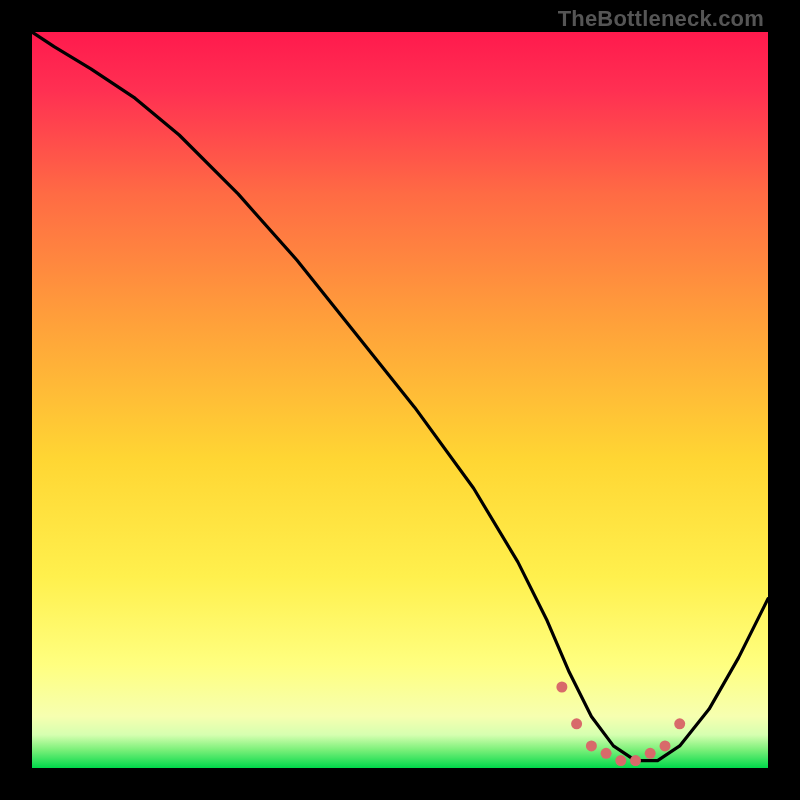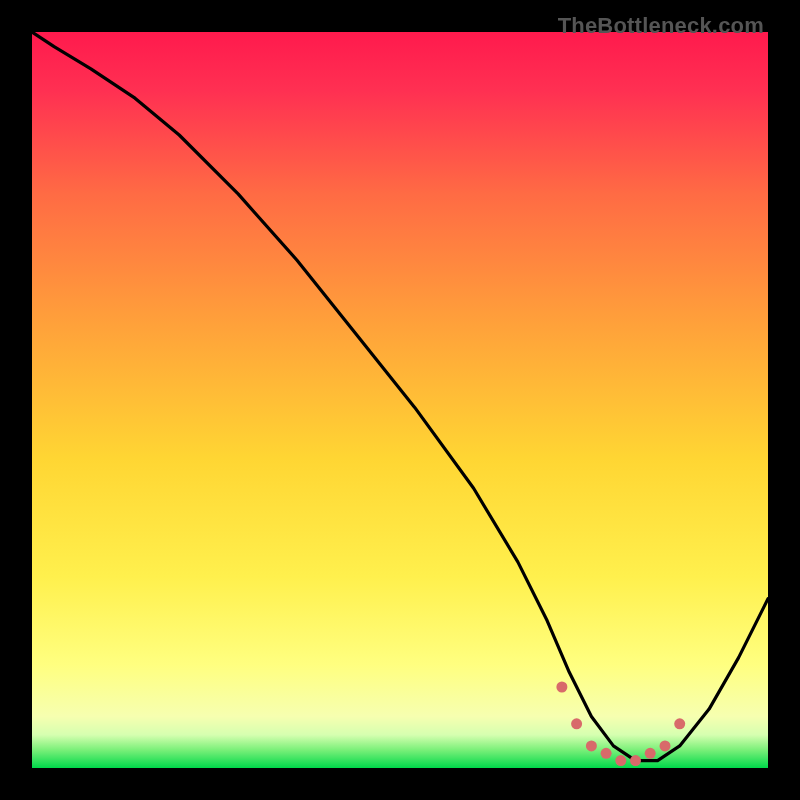--- a/index.html
+++ b/index.html
@@ -13,21 +13,21 @@
   .frame {
     position: absolute;
     left: 32px;
     top: 32px;
     width: 736px;
     height: 736px;
     background: #000;
   }
   .watermark {
     position: absolute;
-    top: 13px;
+    top: 6px;
     right: 36px;
     font-family: Arial, Helvetica, sans-serif;
     font-size: 22px;
     font-weight: 600;
     color: #555555;
     letter-spacing: 0.2px;
   }
   svg {
     display: block;
   }

